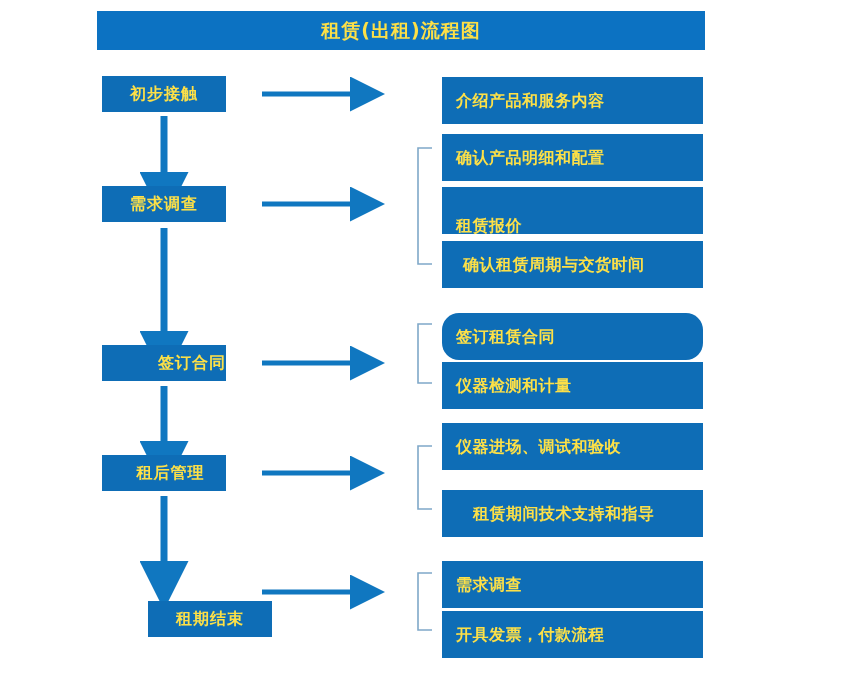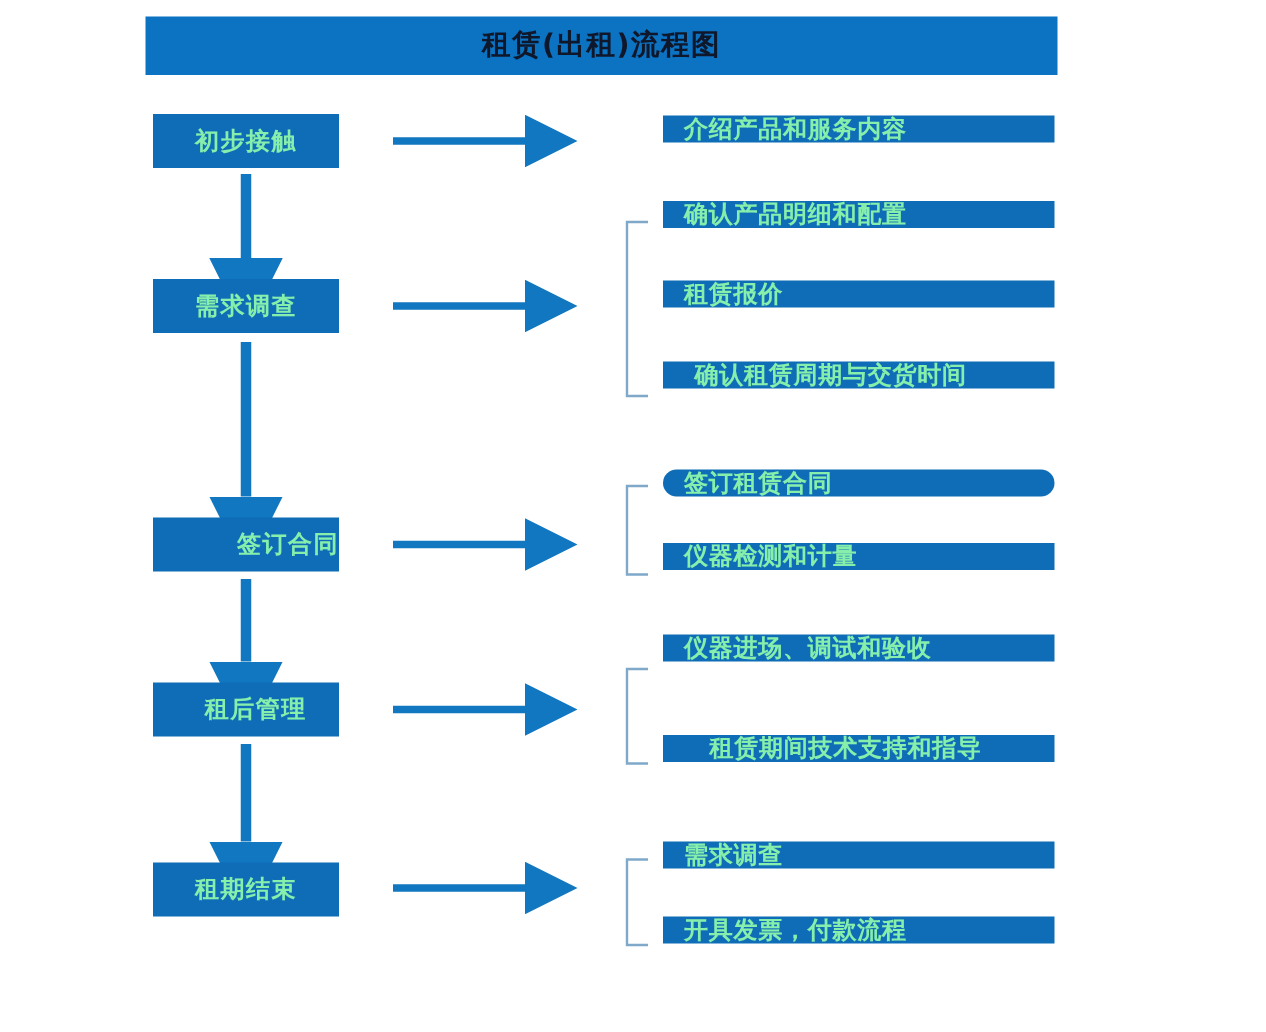--- a/index.html
+++ b/index.html
@@ -26,54 +26,54 @@
     left: 97px;
     top: 11px;
     width: 608px;
     height: 39px;
     background: #0C72C2;
     display: flex;
     align-items: center;
     justify-content: center;
   }
   .title-bar .title-text {
-    color: #0f172a;
+    color: #fde047;
     font-size: 19px;
     font-weight: bold;
     letter-spacing: 1px;
     line-height: 1;
   }
   
   .node {
     position: absolute;
     background: #0E6DB6;
     display: flex;
     align-items: center;
     box-sizing: border-box;
   }
   .node .node-label {
-    color: #86efac;
+    color: #fde047;
     font-weight: bold;
     line-height: 1;
     white-space: nowrap;
   }
   .node.left {
     left: 102px;
     width: 124px;
     height: 36px;
     justify-content: center;
   }
   .node.left .node-label {
     font-size: 16px;
     letter-spacing: 1px;
   }
   .node.right {
     left: 442px;
     width: 261px;
-    height: 18px;
+    height: 47px;
     justify-content: flex-start;
     padding-left: 14px;
   }
   .node.right .node-label {
     font-size: 16px;
     letter-spacing: 0.5px;
   }
   
   #arrows {
     position: absolute;
@@ -151,32 +151,32 @@
   </div>
   <div class="node left" style="top:186px;">
     <span class="node-label">需求调查</span>
   </div>
   <div class="node left" style="top:345px;justify-content:flex-end;">
     <span class="node-label">签订合同</span>
   </div>
   <div class="node left" style="top:455px;padding-left:13px;">
     <span class="node-label">租后管理</span>
   </div>
-  <div class="node left" style="top:575px;">
+  <div class="node left" style="top:601px;margin-left:46px;">
     <span class="node-label">租期结束</span>
   </div>
 
   <div class="node right" style="top:77px;">
     <span class="node-label">介绍产品和服务内容</span>
   </div>
 
   <div class="node right" style="top:134px;">
     <span class="node-label">确认产品明细和配置</span>
   </div>
-  <div class="node right" style="top:187px;">
+  <div class="node right" style="top:187px;align-items:flex-end;">
     <span class="node-label">租赁报价</span>
   </div>
   <div class="node right" style="top:241px;padding-left:21px;">
     <span class="node-label">确认租赁周期与交货时间</span>
   </div>
 
   <div class="node right" style="top:313px;border-radius:17px;">
     <span class="node-label">签订租赁合同</span>
   </div>
   <div class="node right" style="top:362px;">

